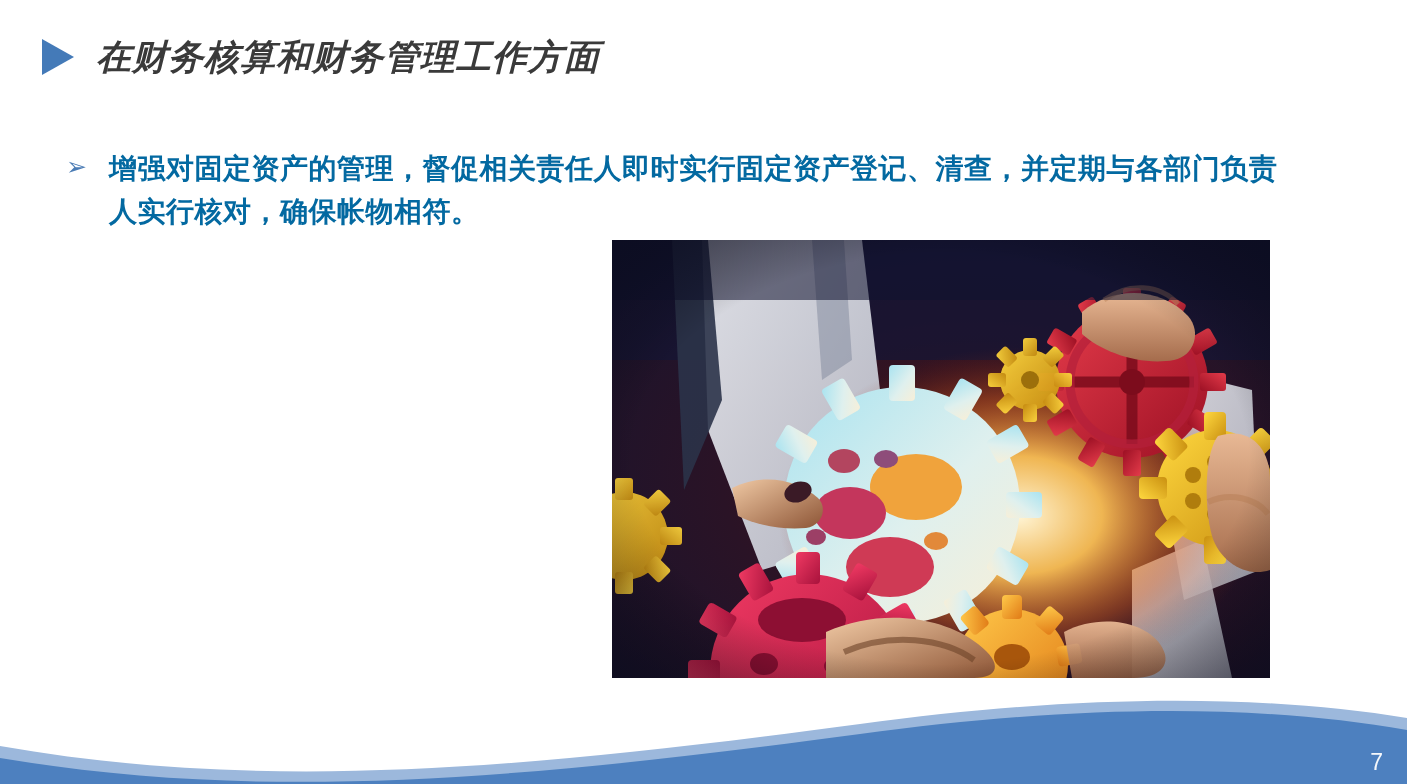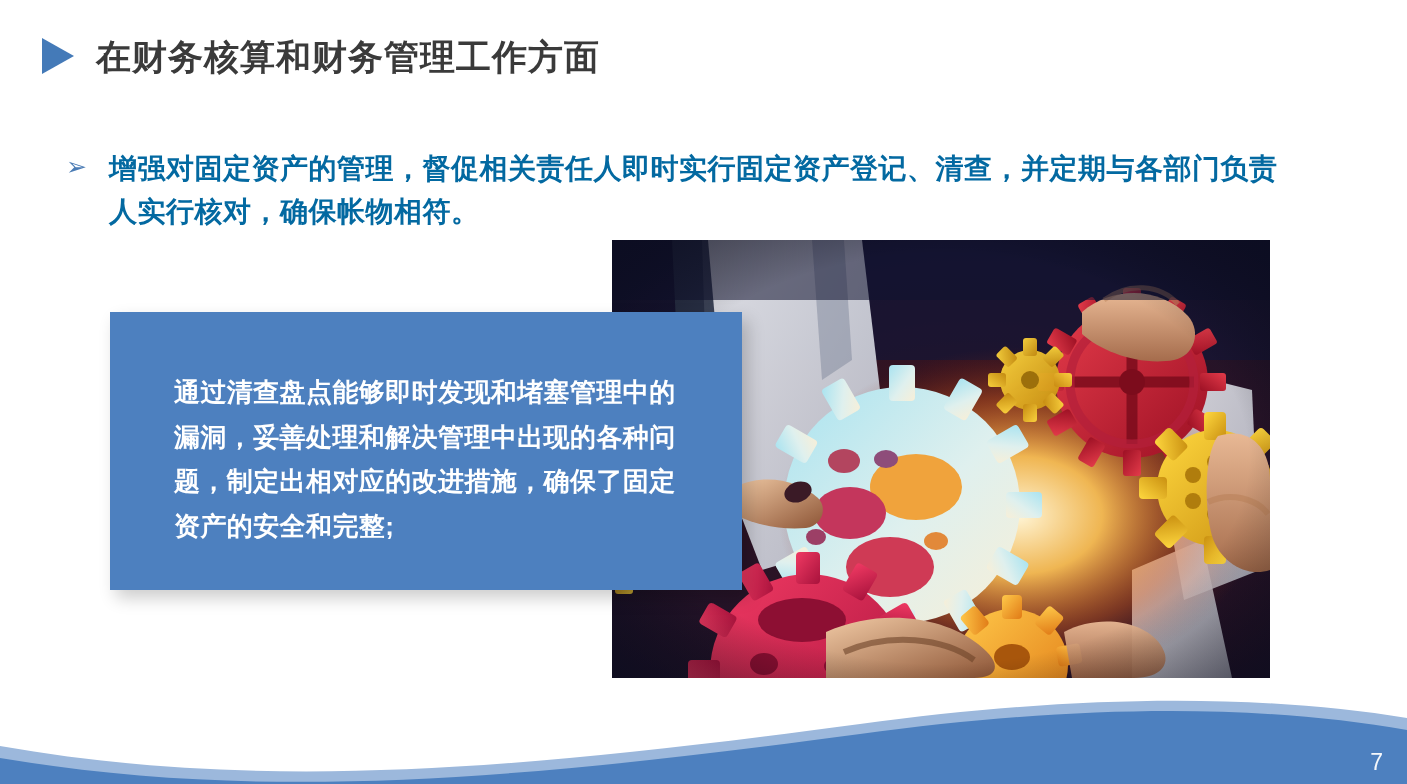--- a/index.html
+++ b/index.html
@@ -17,21 +17,23 @@
     background: #ffffff;
     overflow: hidden;
   }
 
   
   #title-row {
     position: absolute;
     left: 42px;
     top: 38px;
     display: flex;
+    align-items: center;
     gap: 22px;
+    font-style: italic;
   }
   #title-bullet {
     width: 0;
     height: 0;
     border-top: 18px solid transparent;
     border-bottom: 18px solid transparent;
     border-left: 32px solid #447ab8;
     flex: 0 0 auto;
   }
   #title-text {
@@ -374,23 +376,20 @@
       <rect width="658" height="438" fill="none"></rect>
       <path d="M0 0 L658 0 L658 438 L0 438 Z" fill="none"></path>
       <rect width="658" height="438" fill="url(#vig)"></rect>
       <radialGradient id="vig" cx="0.5" cy="0.5" r="0.78">
         <stop offset="60%" stop-color="#000" stop-opacity="0"></stop>
         <stop offset="100%" stop-color="#0a0b1e" stop-opacity="0.75"></stop>
       </radialGradient>
     </svg>
   </div>
 
-  <div id="callout">
-    <div id="callout-text">通过清查盘点能够即时发现和堵塞管理中的漏洞，妥善处理和解决管理中出现的各种问题，制定出相对应的改进措施，确保了固定资产的安全和完整;</div>
-  </div>
 
   <div id="wave">
     <svg viewBox="0 0 1407 110" preserveAspectRatio="none" aria-hidden="true">
       <path d="M0 72 C260 118 520 96 860 50 C1080 20 1260 20 1407 44 L1407 110 L0 110 Z" fill="#9cb8dc"></path>
       <path d="M0 84 C260 128 520 106 860 60 C1080 30 1260 30 1407 56 L1407 110 L0 110 Z" fill="#4d80bf"></path>
     </svg>
   </div>
 
   <div id="page-number">7</div>
 

